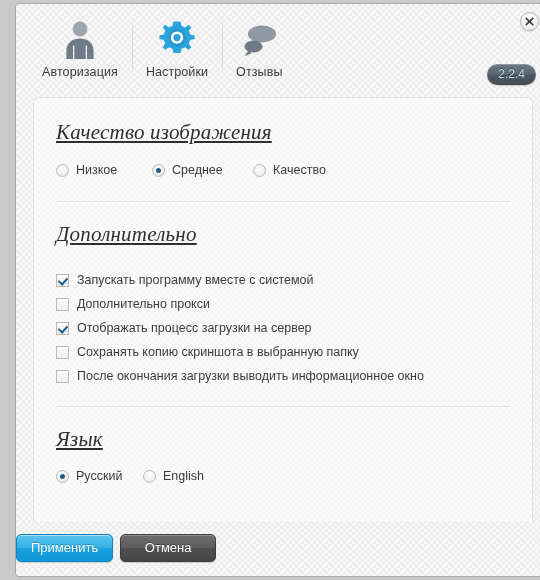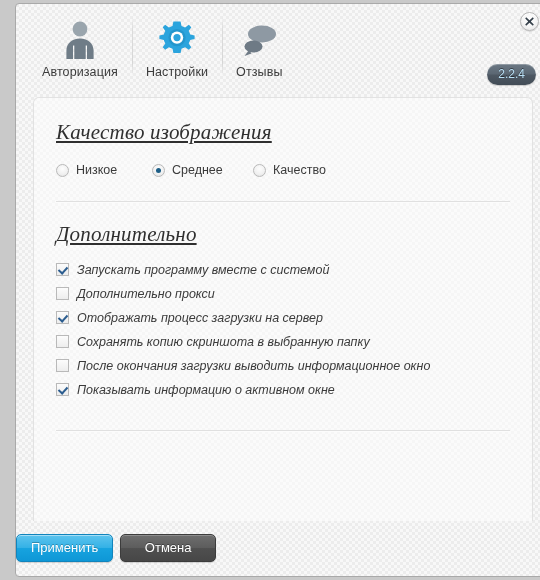--- a/index.html
+++ b/index.html
@@ -189,24 +189,23 @@
     font-size: 12.5px;
     color: #3b3b3b;
     margin-left: 7px;
     white-space: nowrap;
   }
 
   
   .check-list { display: block; }
   .check-row {
     display: flex;
-    align-items: flex-start;
+    align-items: flex-end;
     height: 24px;
     cursor: pointer;
-    font-style: italic;
   }
   .checkbox {
     width: 13px;
     height: 13px;
     box-sizing: border-box;
     border: 1px solid #b9b9b9;
     background: linear-gradient(to bottom, #fcfcfc 0%, #ededed 100%);
     position: relative;
     flex: 0 0 auto;
   }
@@ -362,29 +361,39 @@
           <span class="check-label">Отображать процесс загрузки на сервер</span>
         </div>
         <div class="check-row">
           <span class="checkbox"></span>
           <span class="check-label">Сохранять копию скриншота в выбранную папку</span>
         </div>
         <div class="check-row">
           <span class="checkbox"></span>
           <span class="check-label">После окончания загрузки выводить информационное окно</span>
         </div>
-        <div class="check-row">
-          <span class="checkbox on"></span>
-          <span class="check-label">Показывать информацию о активном окне</span>
-        </div>
       </div>
     </div>
 
     <div class="hr" style="margin-top:23px"></div>
 
+    <div style="padding-top:20px">
+      <div class="section-title">Язык</div>
+
+      <div class="radio-row" style="margin-top:17px">
+        <div class="opt" style="width:87px">
+          <span class="radio on"></span>
+          <span class="opt-label">Русский</span>
+        </div>
+        <div class="opt">
+          <span class="radio"></span>
+          <span class="opt-label">English</span>
+        </div>
+      </div>
+    </div>
   </div>
 
   <div class="footer">
     <div class="btn btn-primary">Применить</div>
     <div class="btn btn-secondary">Отмена</div>
   </div>
 
 </div>
 
 </body></html>

